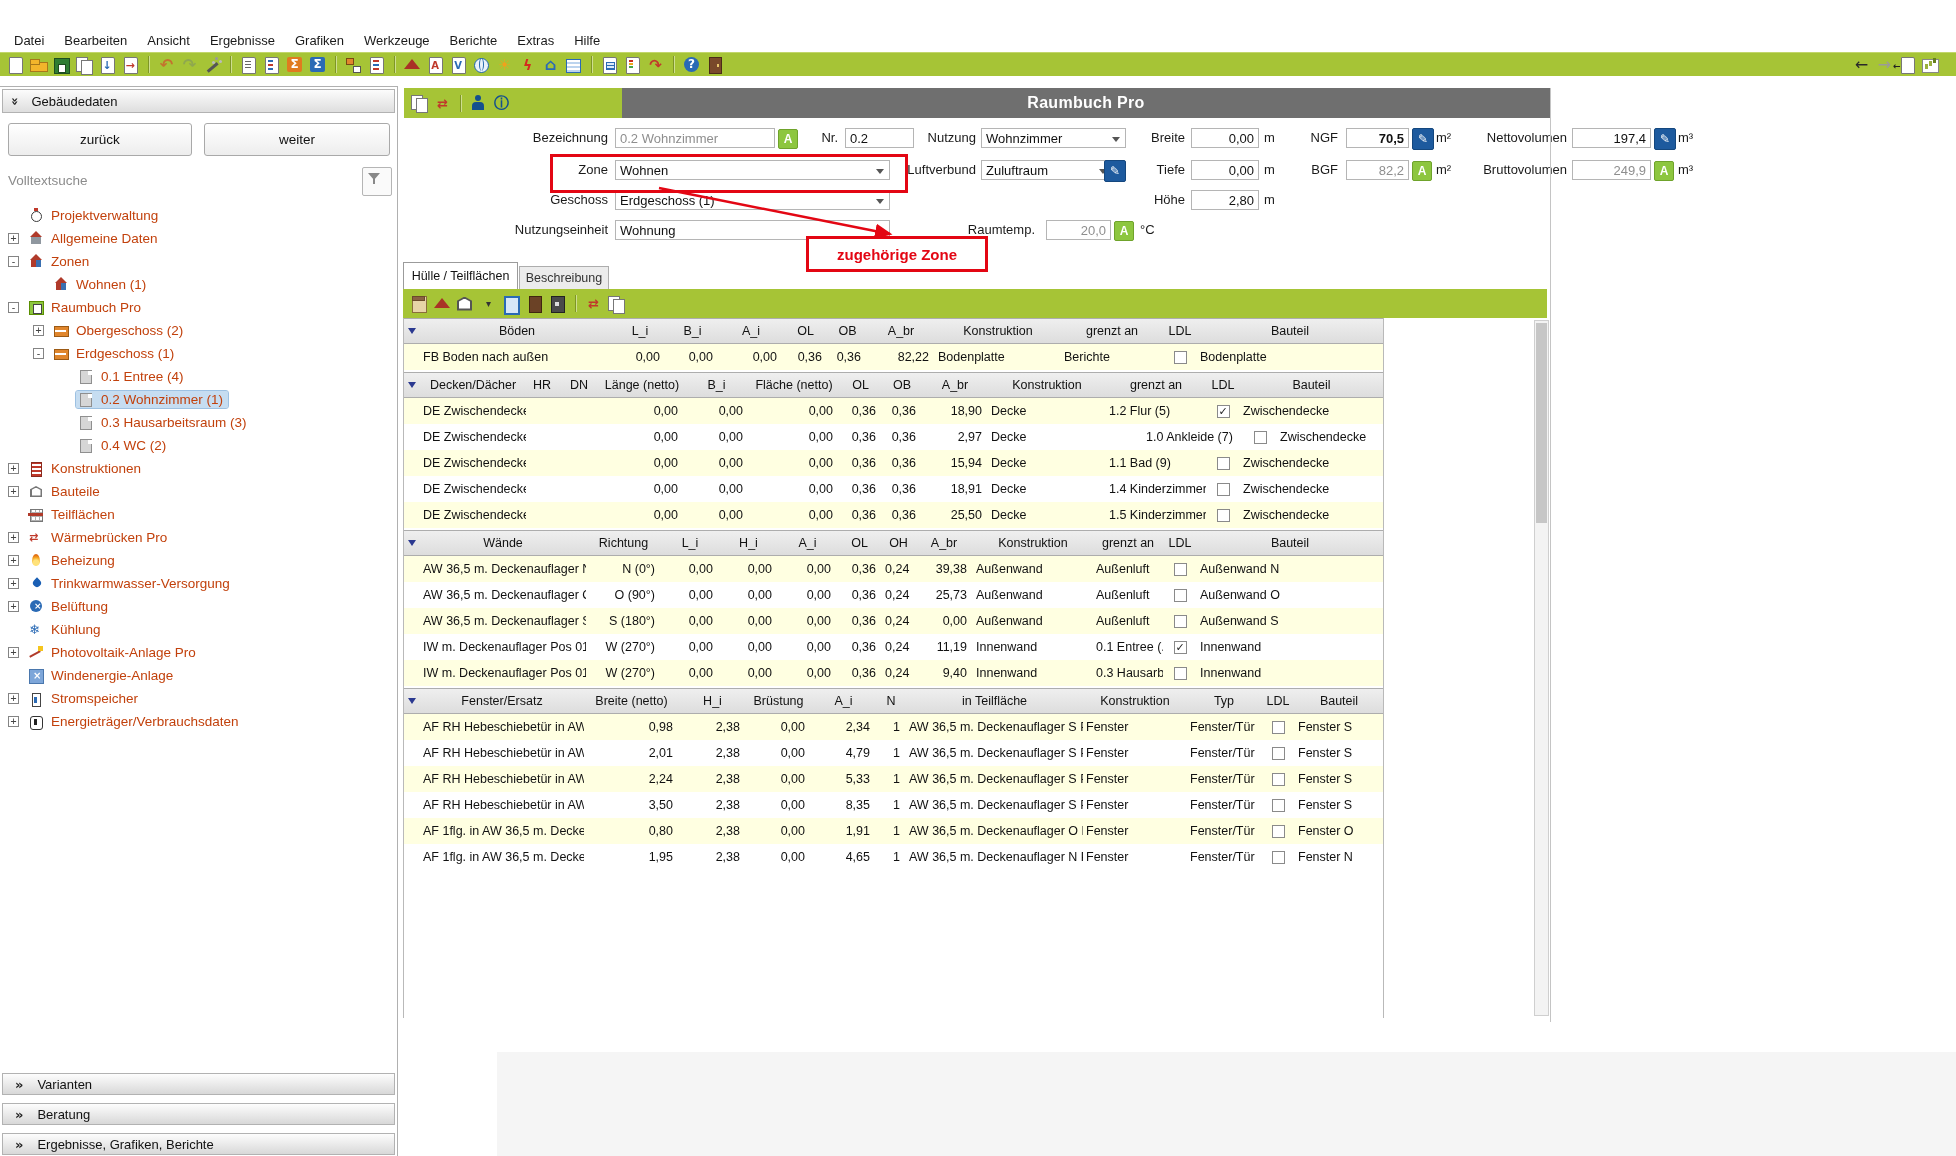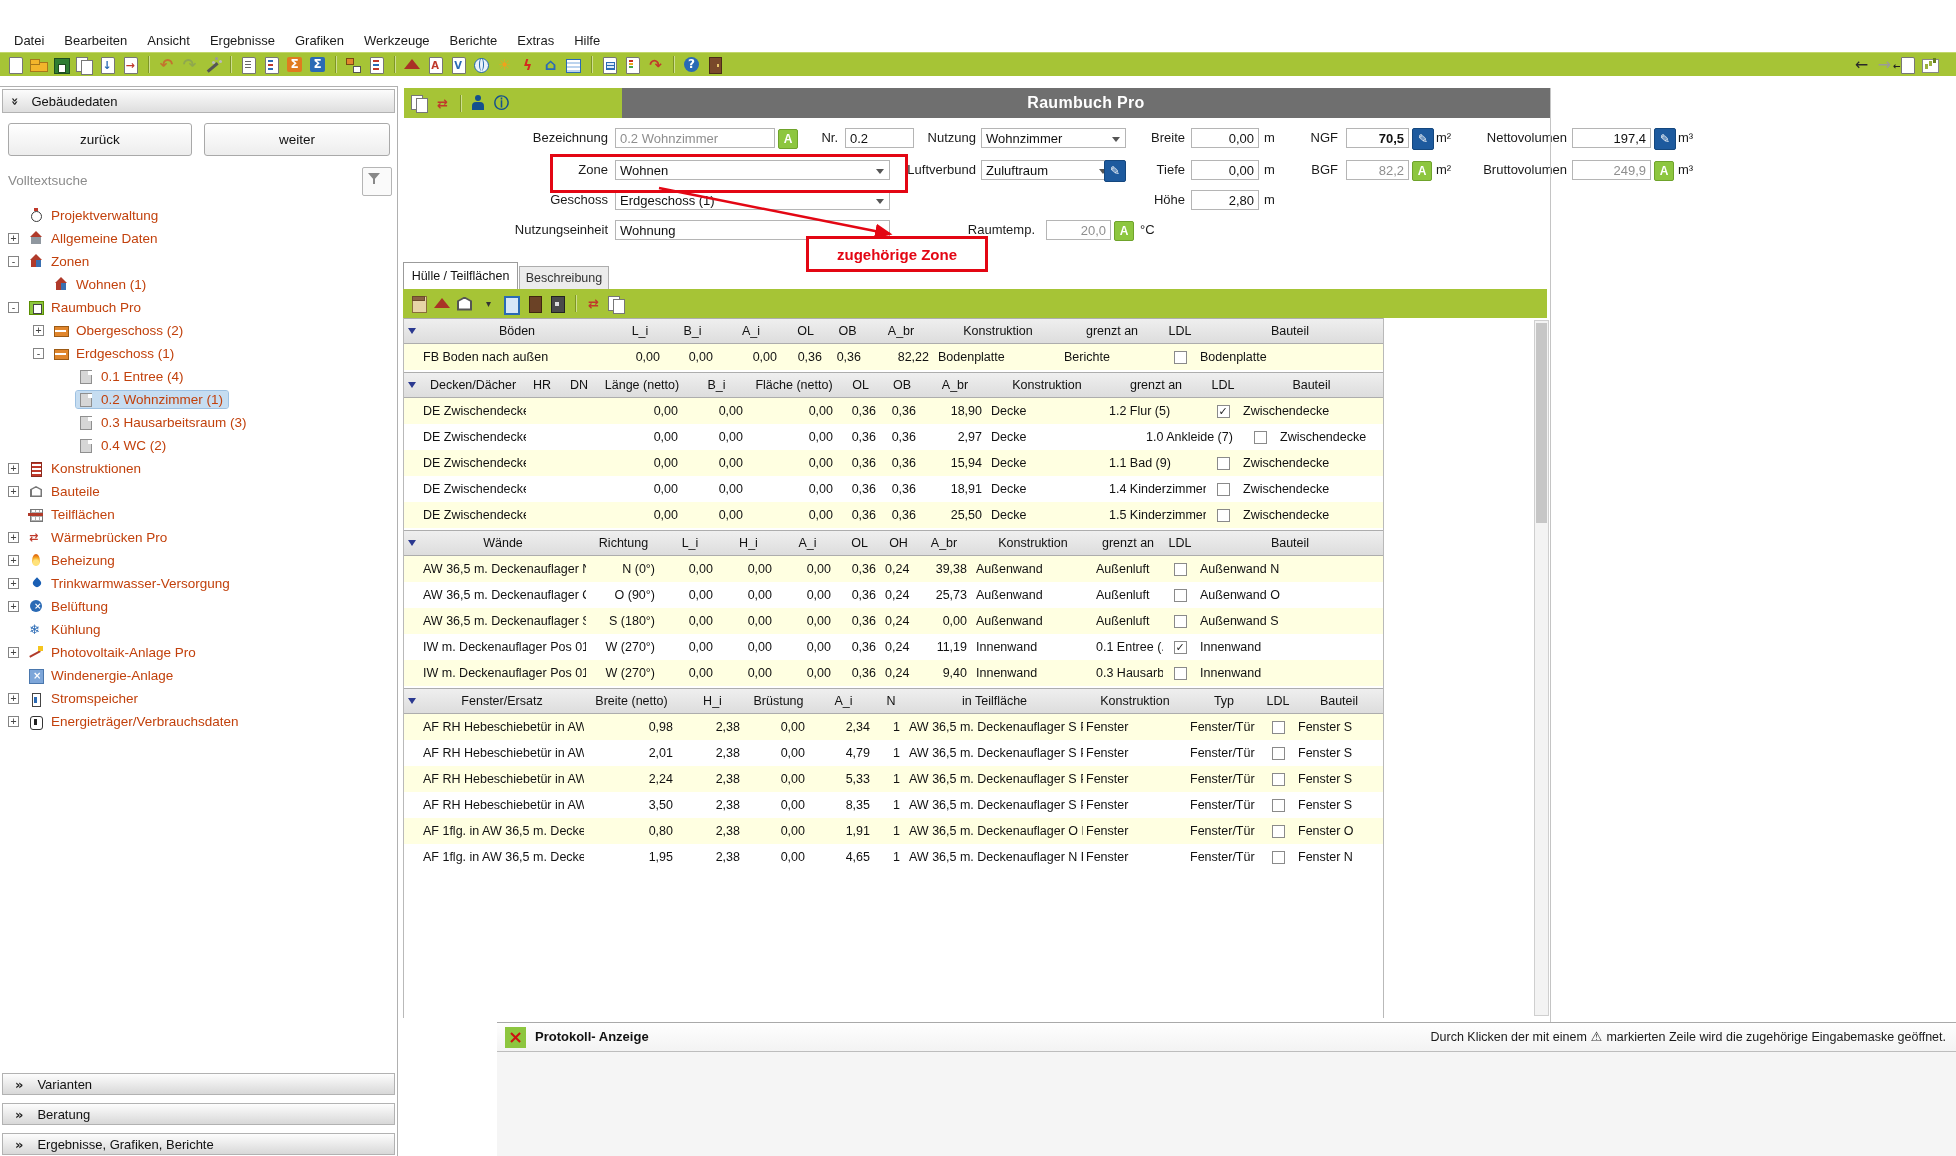--- a/index.html
+++ b/index.html
@@ -916,24 +916,15 @@
             </div>
           </div>
         </div>
     </div>
 
     <div class="vsb">
         <div class="thumb"></div>
       </div>
     <div class="vdiv"></div>
 
-    <div class="protobar">
-      <span class="perr"></span>
-      <span class="plabel">Protokoll- Anzeige</span>
-      <span class="phint">
-        <span>Durch Klicken der mit einem</span>
-        <span class="warnico">⚠</span>
-        <span>markierten Zeile wird die zugehörige Eingabemaske geöffnet.</span>
-      </span>
-    </div>
     <div class="belowproto"></div>
   </div>
 </div>
 
 </body></html>

